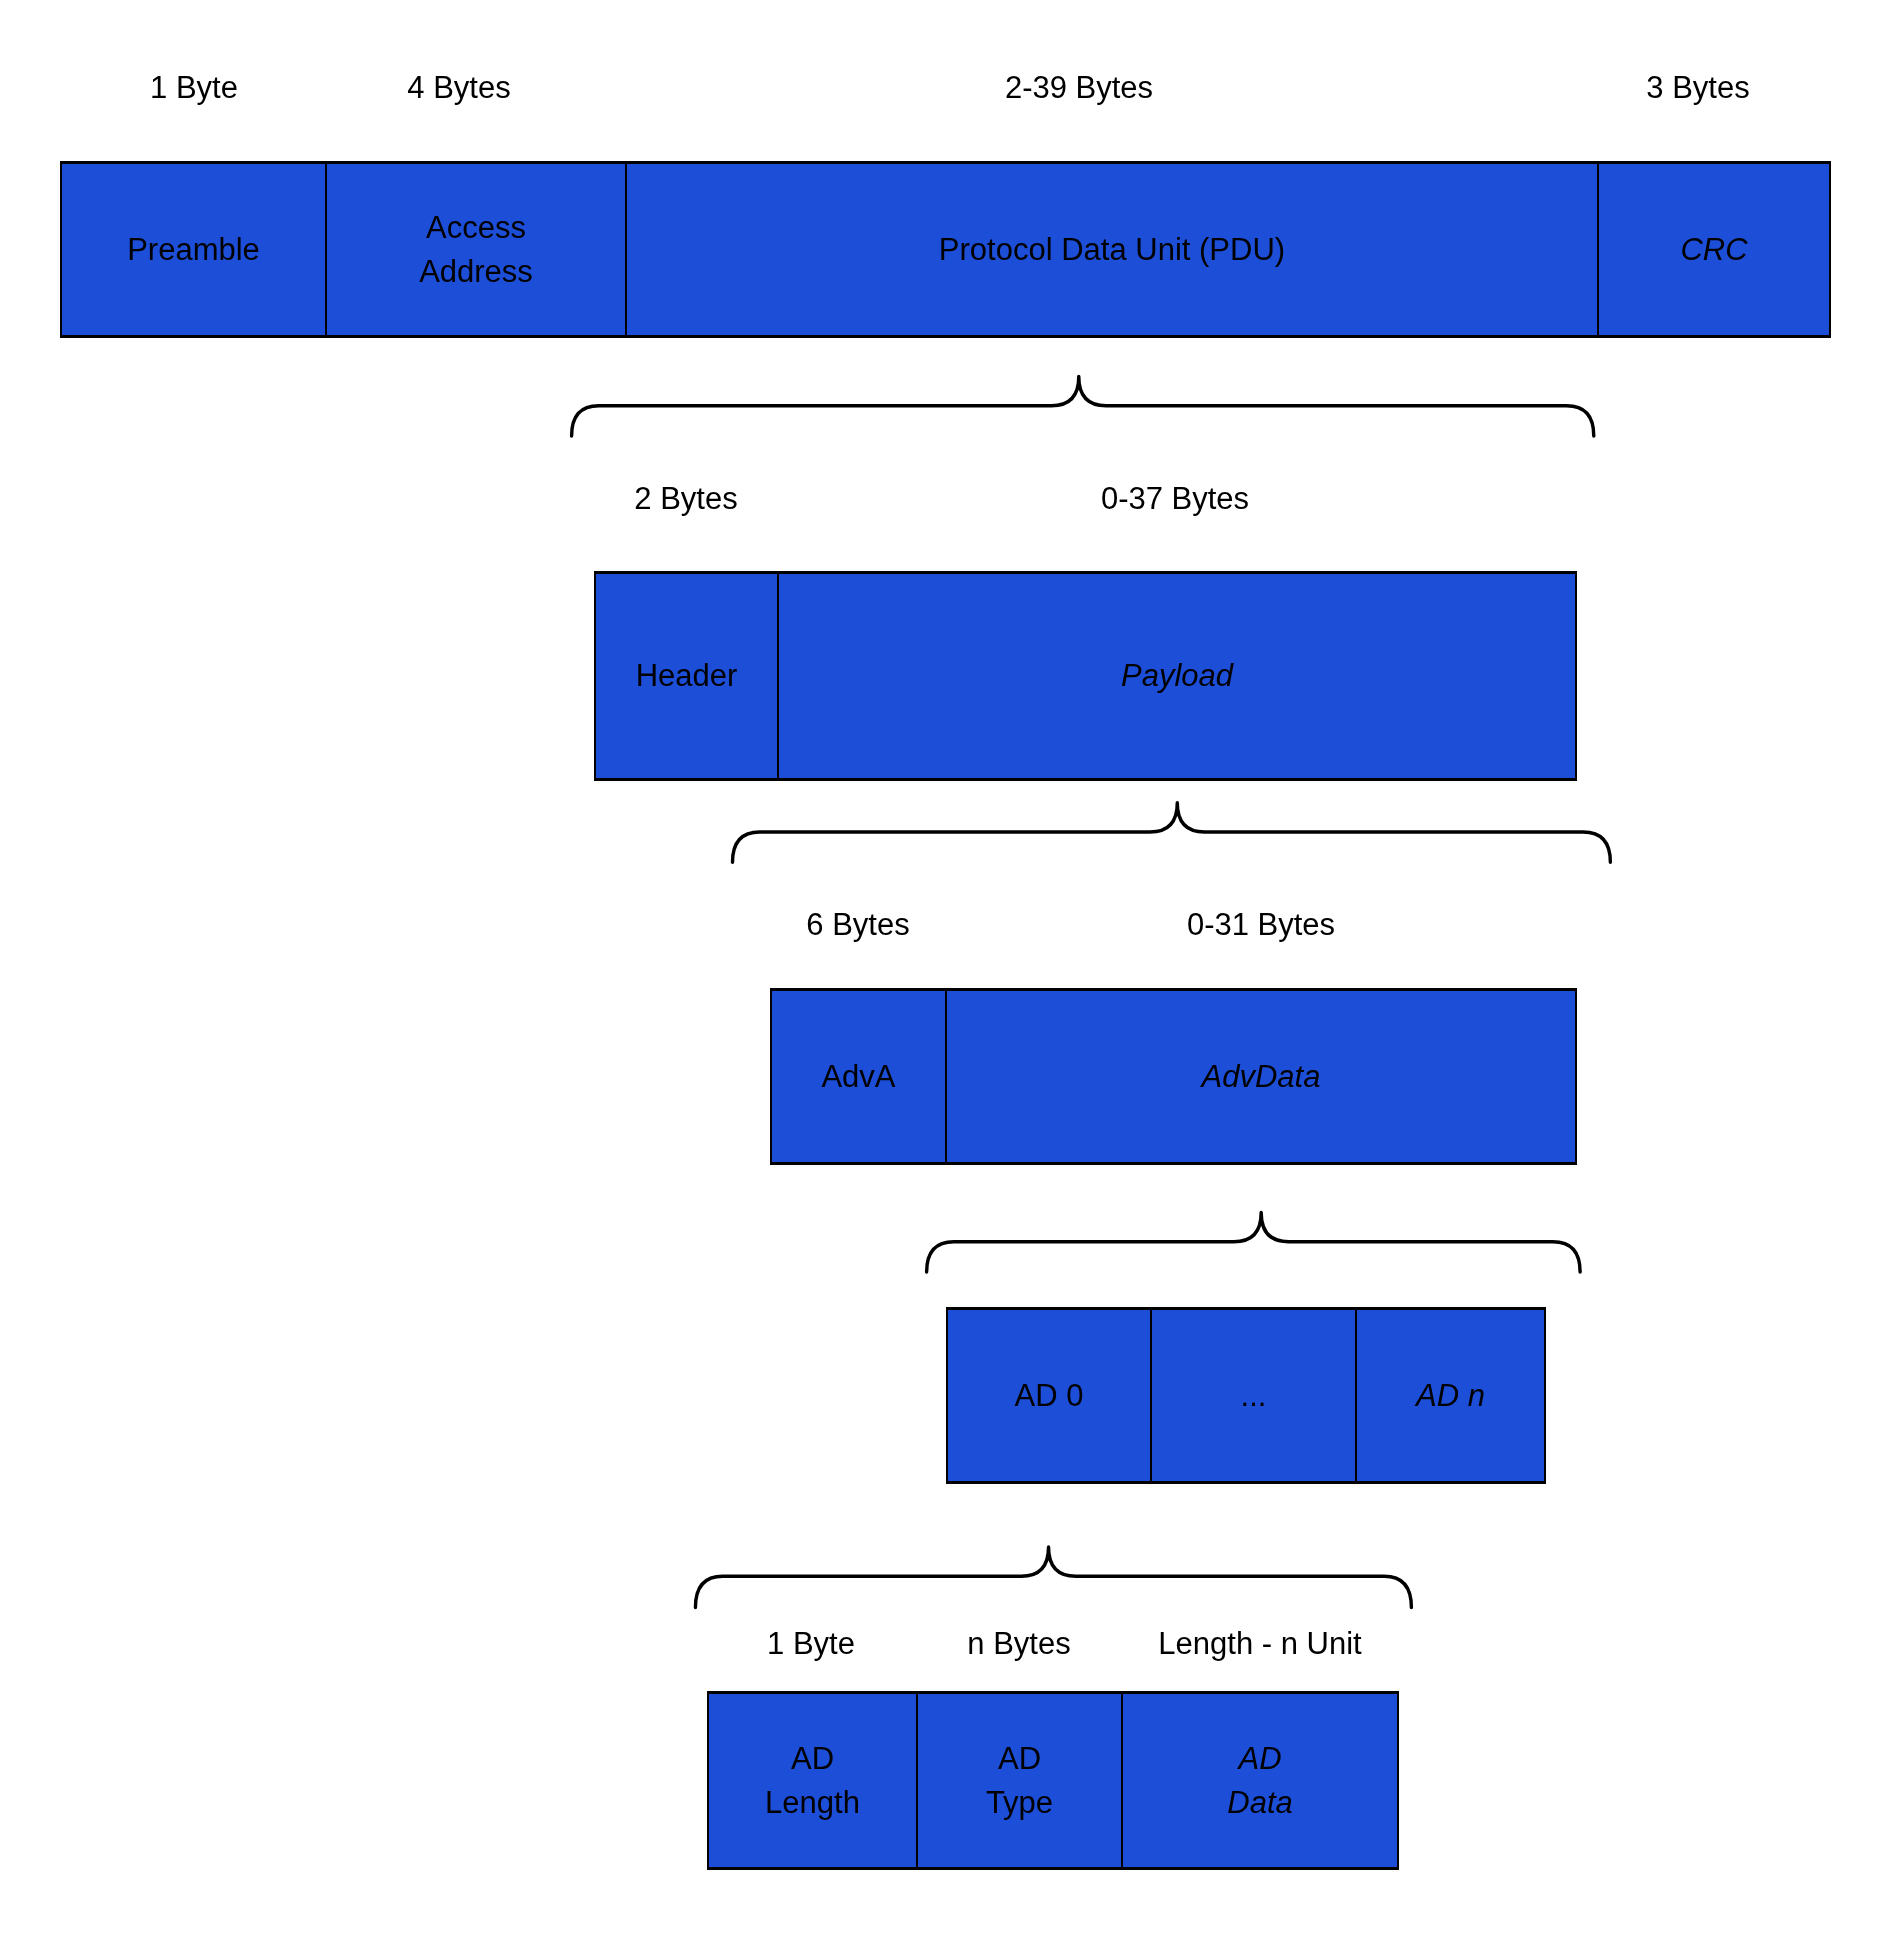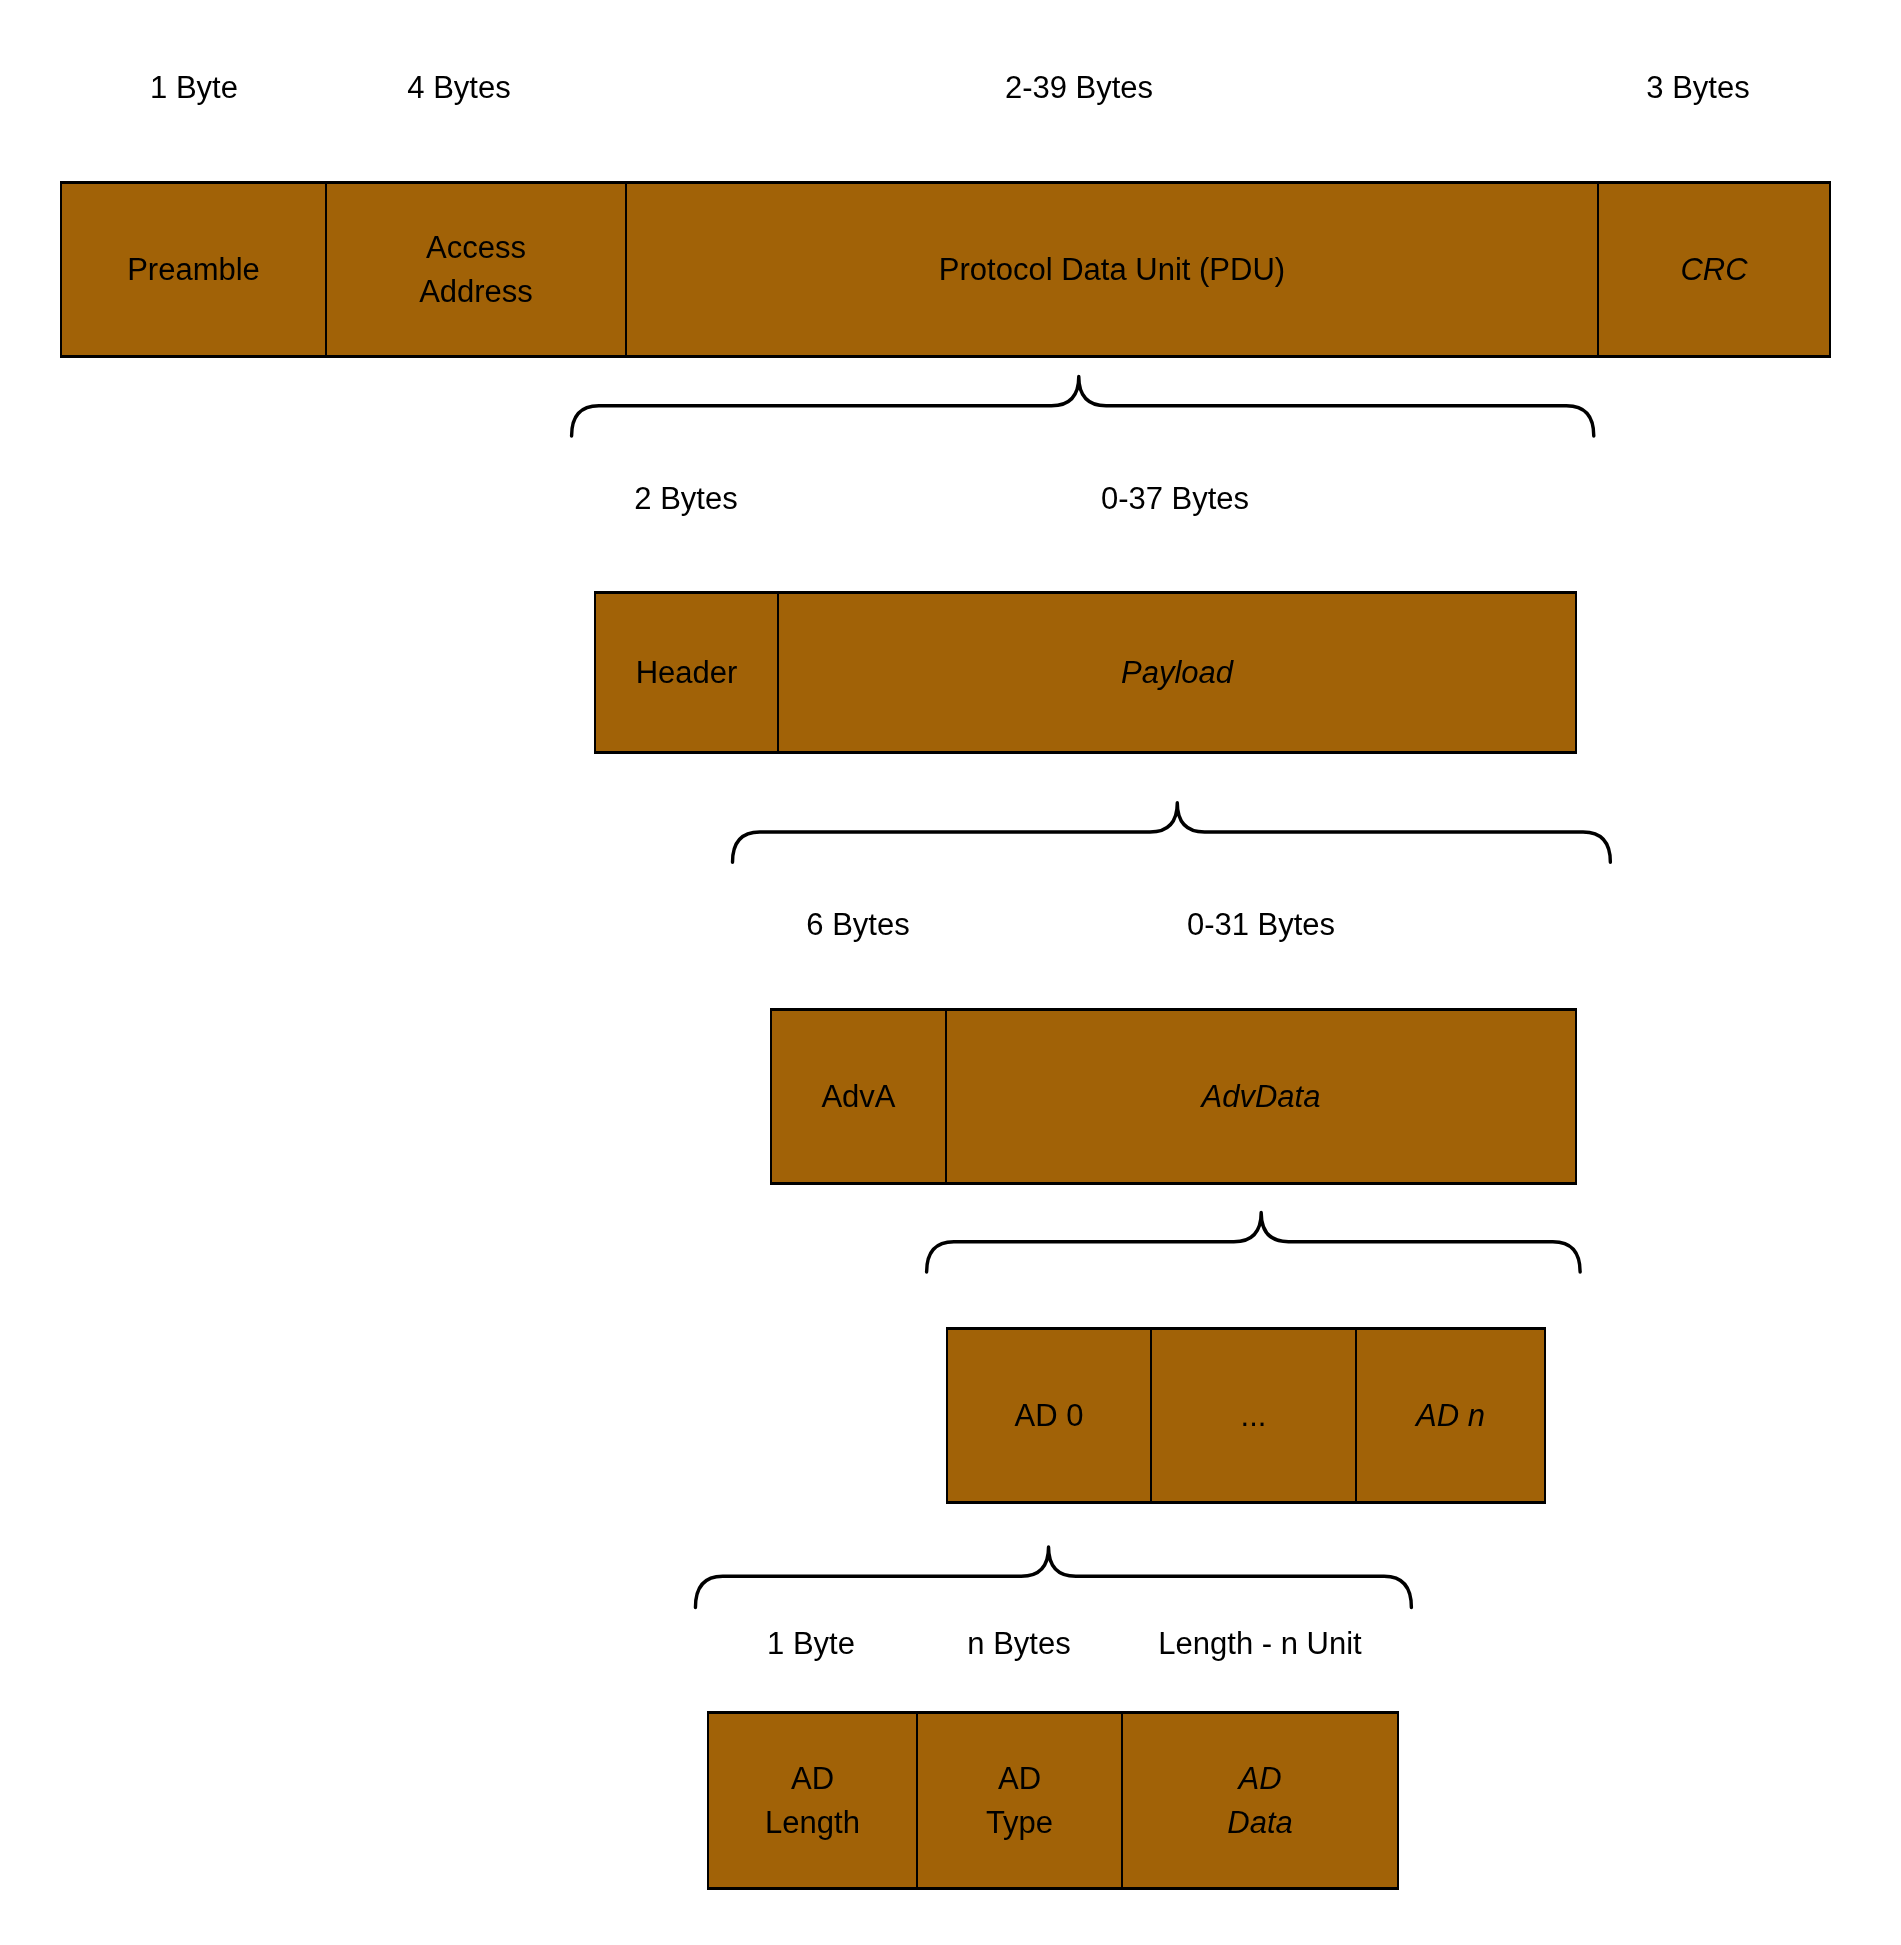--- a/index.html
+++ b/index.html
@@ -27,22 +27,21 @@
     white-space: nowrap;
     text-align: right;
   }
   .row-box {
     position: absolute;
     box-sizing: border-box;
     border: 2.9px solid #000000;
     border-top-width: 3.9px;
     border-bottom-width: 3.9px;
     display: flex;
-    background: #a16207;
-    margin-top: 20px;
+    background: #1d4ed8;
   }
   .cell {
     box-sizing: border-box;
     display: flex;
     align-items: center;
     justify-content: center;
     text-align: center;
     font-size: 31px;
     line-height: 44px;
   }
@@ -86,21 +85,21 @@
       <span class="lbl wrap">Access Address</span>
     </div>
     <div class="cell" style="width:972px">
       <span class="lbl">Protocol Data Unit (PDU)</span>
     </div>
     <div class="cell grow">
       <span class="lbl">CRC</span>
     </div>
   </div>
 
-  <div class="row-box" style="left:594px; top:571px; width:983px; height:163px">
+  <div class="row-box" style="left:594px; top:571px; width:983px; height:210px">
     <div class="cell" style="width:181px">
       <span class="lbl">Header</span>
     </div>
     <div class="cell grow">
       <span class="lbl">Payload</span>
     </div>
   </div>
 
   <div class="row-box" style="left:770px; top:988px; width:807px; height:177px">
     <div class="cell" style="width:173px">

